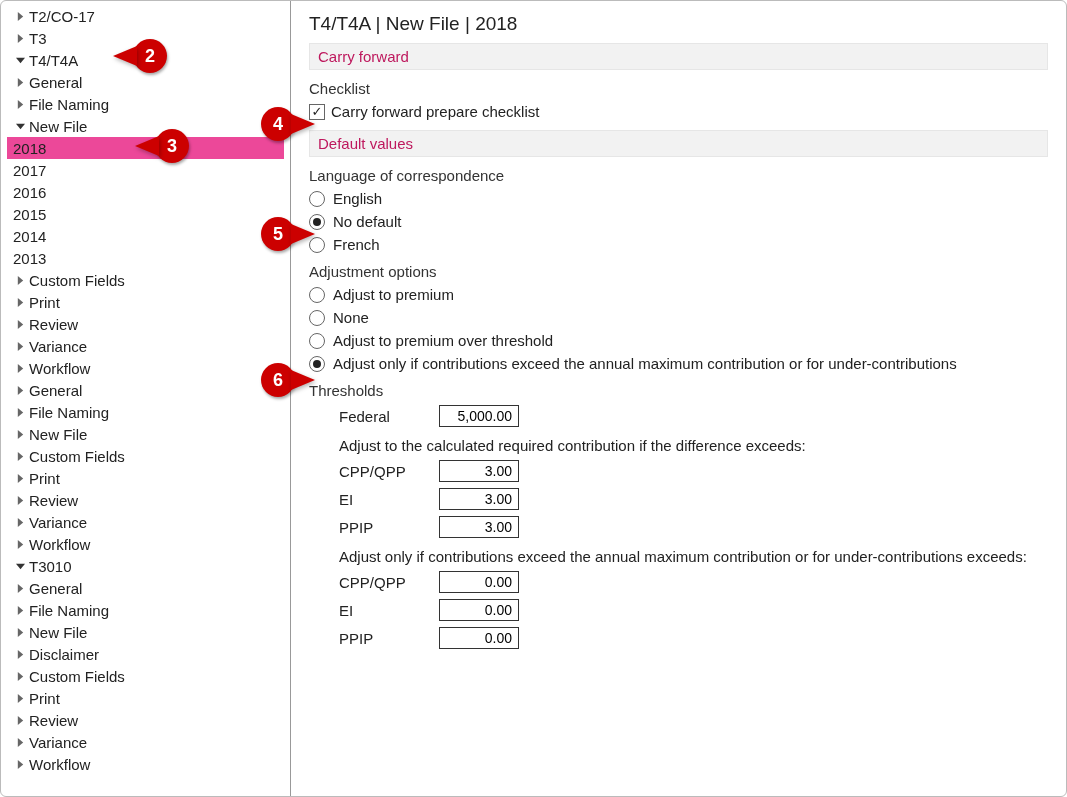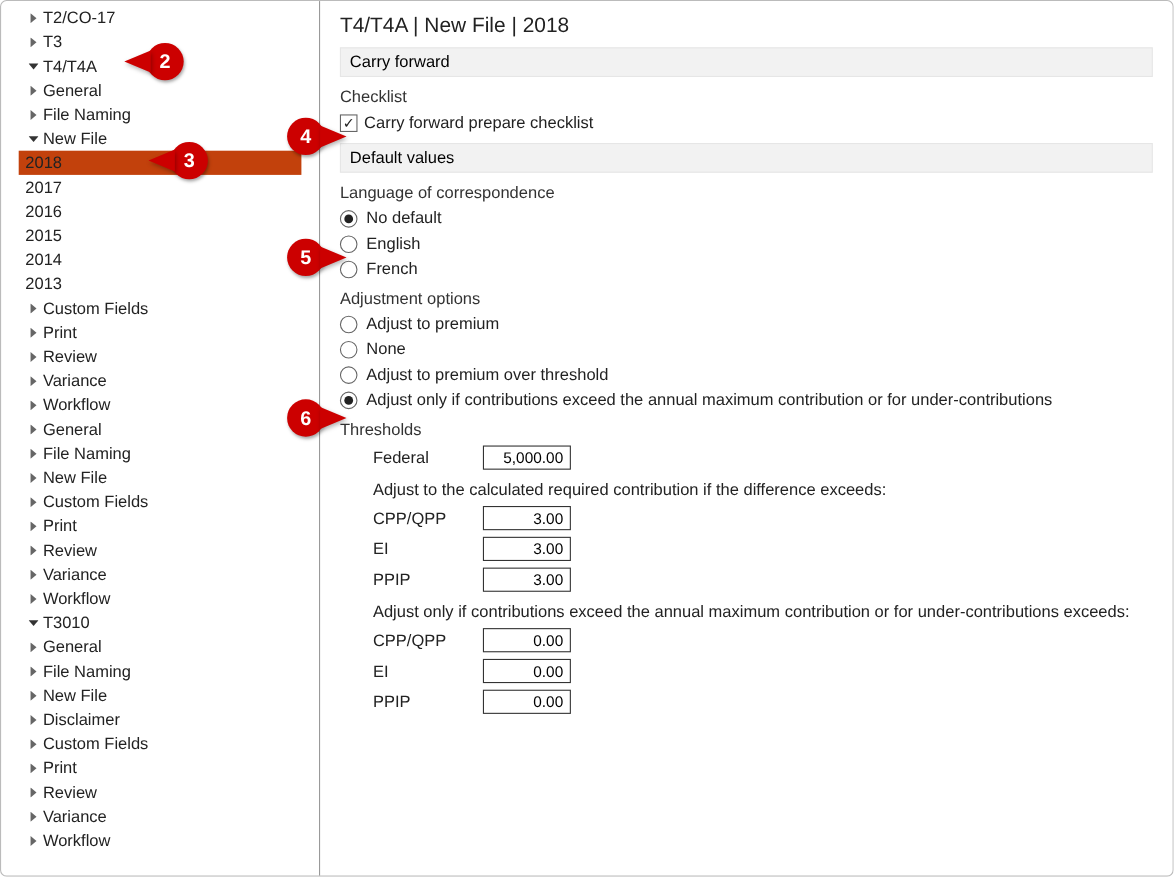--- a/index.html
+++ b/index.html
@@ -15,33 +15,33 @@
   .app {
     display: flex;
     width: 1067px; height: 797px;
     border: 1px solid #bbb;
     border-radius: 6px;
     position: relative;
   }
   .sidebar {
     width: 290px;
     border-right: 1px solid #999;
-    padding: 4px 16px;
+    padding: 4px 6px;
     overflow: hidden;
   }
   .tree { list-style: none; margin: 0; padding: 0; }
   .tree li { list-style: none; }
   .tree .row {
     display: flex; align-items: center;
     height: 22px;
     padding-left: 6px;
     cursor: default;
     white-space: nowrap;
   }
-  .tree .row.selected { background: #c2410c; }
+  .tree .row.selected { background: #ec4899; }
   .tree .caret {
     width: 14px; height: 14px;
     display: inline-flex; align-items: center; justify-content: center;
     margin-right: 2px;
     color: #555;
     font-size: 12px;
   }
   .tree .caret svg { width: 9px; height: 9px; }
   .tree .label { }
   .indent-1 { padding-left: 20px; }
@@ -52,21 +52,21 @@
     flex: 1;
     padding: 8px 18px 24px 18px;
     overflow: hidden;
   }
   .title { font-size: 19px; margin: 4px 0 8px 0; }
   .section-header {
     background: #f2f2f2;
     border: 1px solid #e6e6e6;
     padding: 4px 8px;
     font-size: 15px;
-    color: #000000;
+    color: #be185d;
     margin-top: 6px;
   }
   .sublabel { margin: 10px 0 6px 0; color: #333; }
   .checkbox-row { display:flex; align-items:center; gap:6px; margin: 6px 0 10px 0; }
   .checkbox {
     width:16px; height:16px; border:1px solid #666;
     display:inline-flex; align-items:center; justify-content:center;
     font-size:13px; line-height:1; background:#fff;
   }
   .radio-row { display:flex; align-items:center; gap:8px; margin: 6px 0; }
@@ -457,31 +457,31 @@
     <div class="sublabel">Checklist</div>
     <div class="checkbox-row">
       <span class="checkbox">✓</span>
       <span>Carry forward prepare checklist</span>
     </div>
 
     <div class="section-header">Default values</div>
 
     <div class="sublabel">Language of correspondence</div>
     <div class="radio-row">
+        <span class="radio-outer"></span>
+        <span>English</span>
+      </div>
+    <div class="radio-row">
         <span class="radio-outer">
           <span class="radio-dot"></span>
         </span>
         <span>No default</span>
       </div>
     <div class="radio-row">
         <span class="radio-outer"></span>
-        <span>English</span>
-      </div>
-    <div class="radio-row">
-        <span class="radio-outer"></span>
         <span>French</span>
       </div>
 
     <div class="sublabel">Adjustment options</div>
     <div class="radio-row">
         <span class="radio-outer"></span>
         <span>Adjust to premium</span>
       </div>
     <div class="radio-row">
         <span class="radio-outer"></span>

